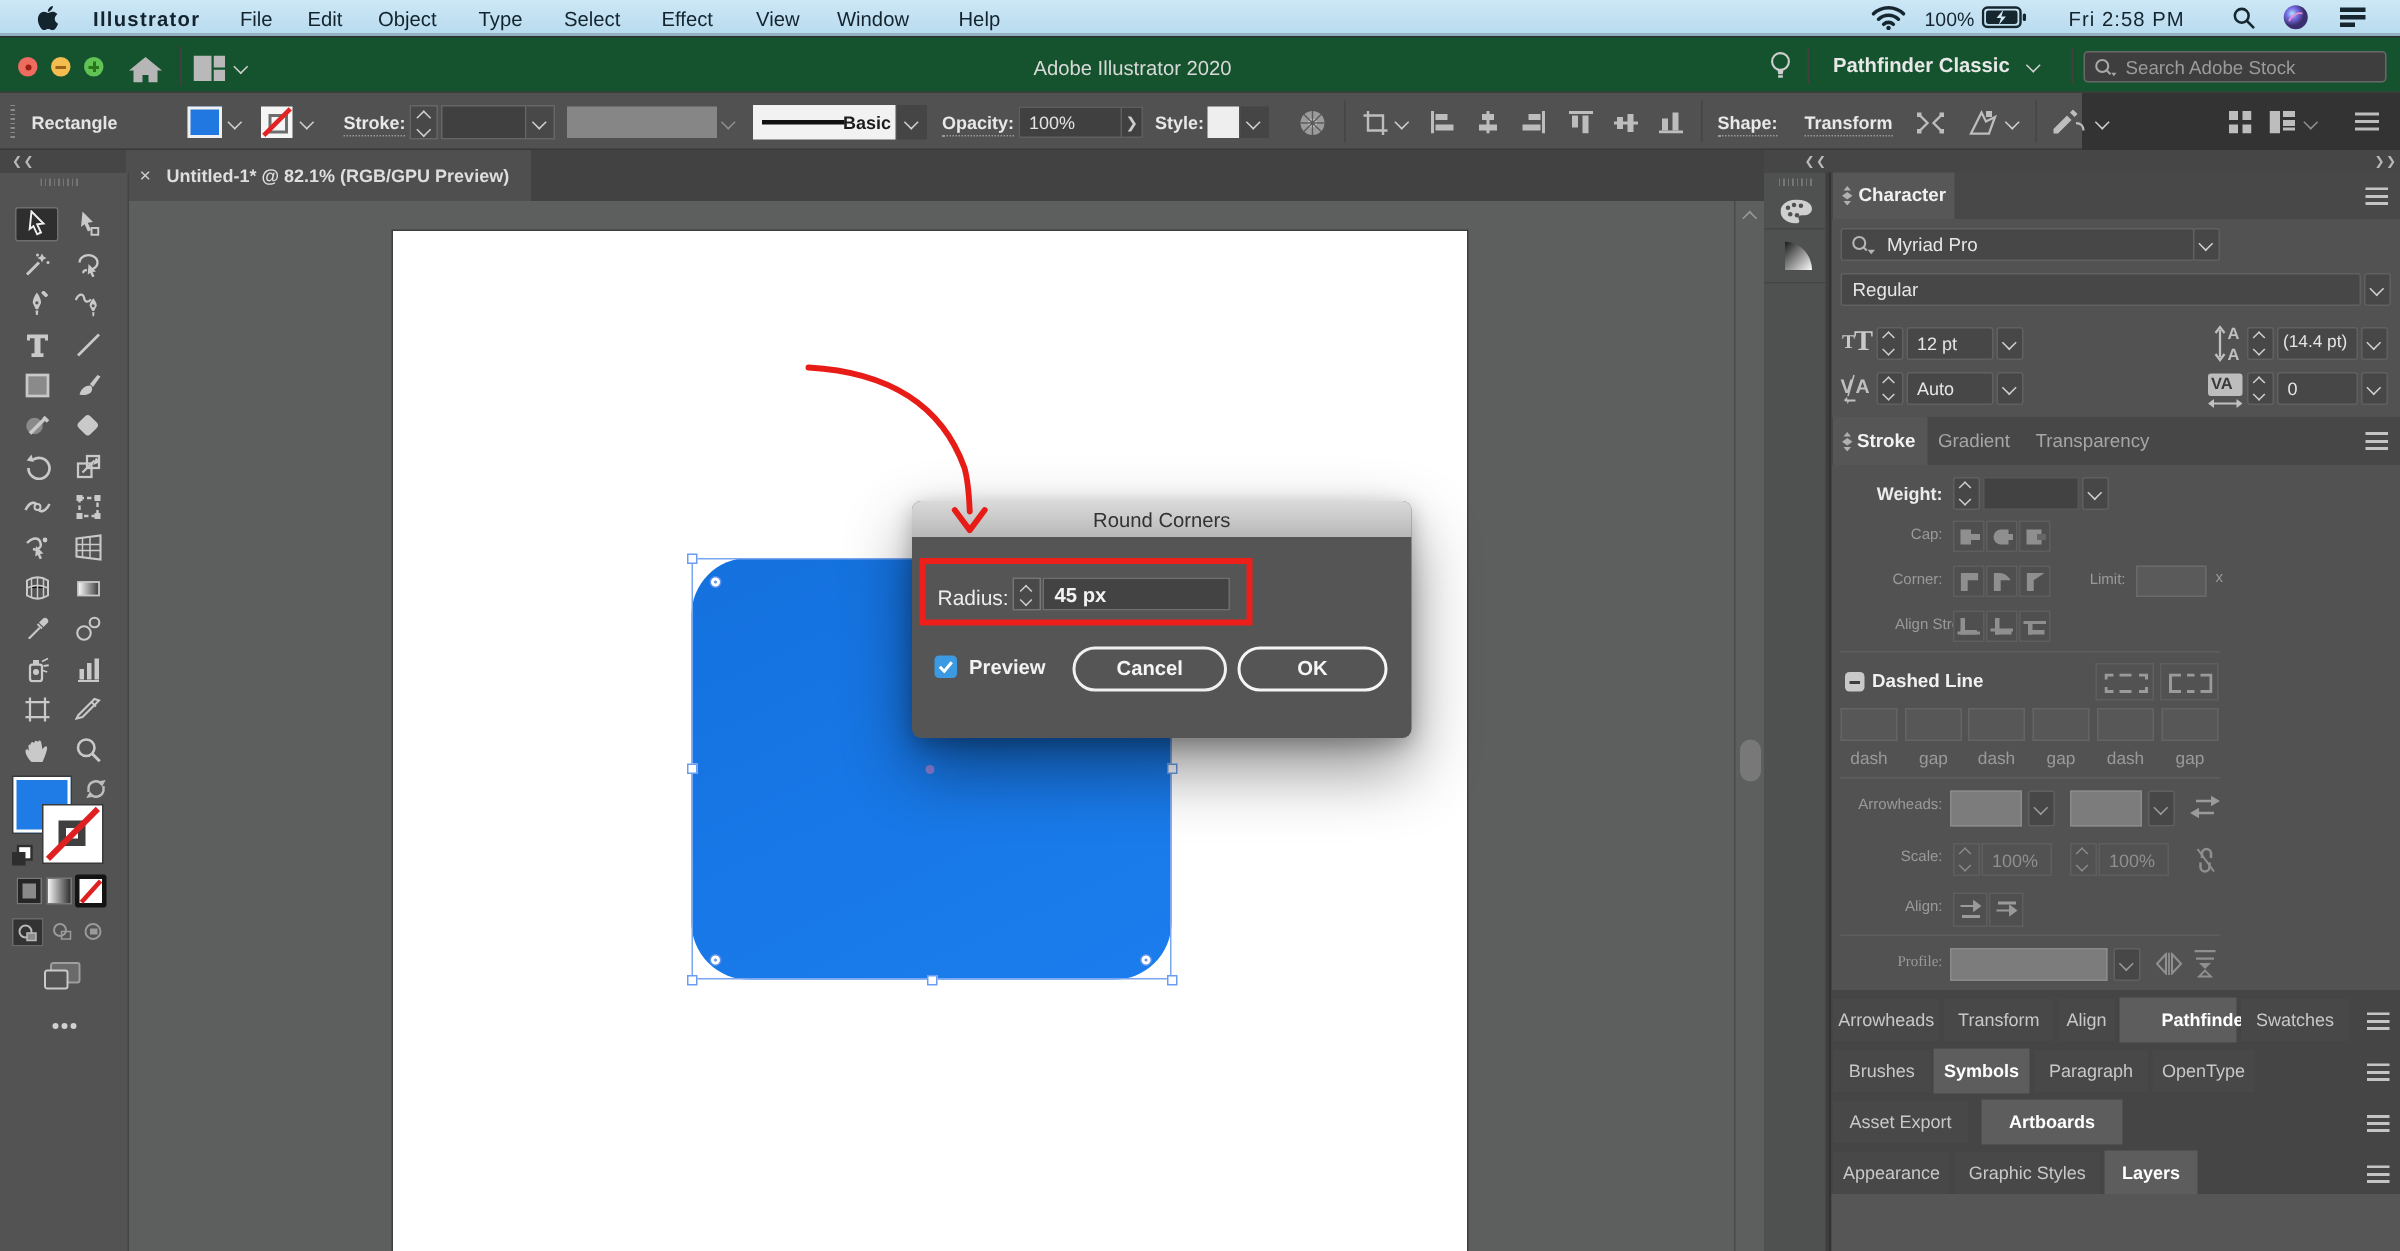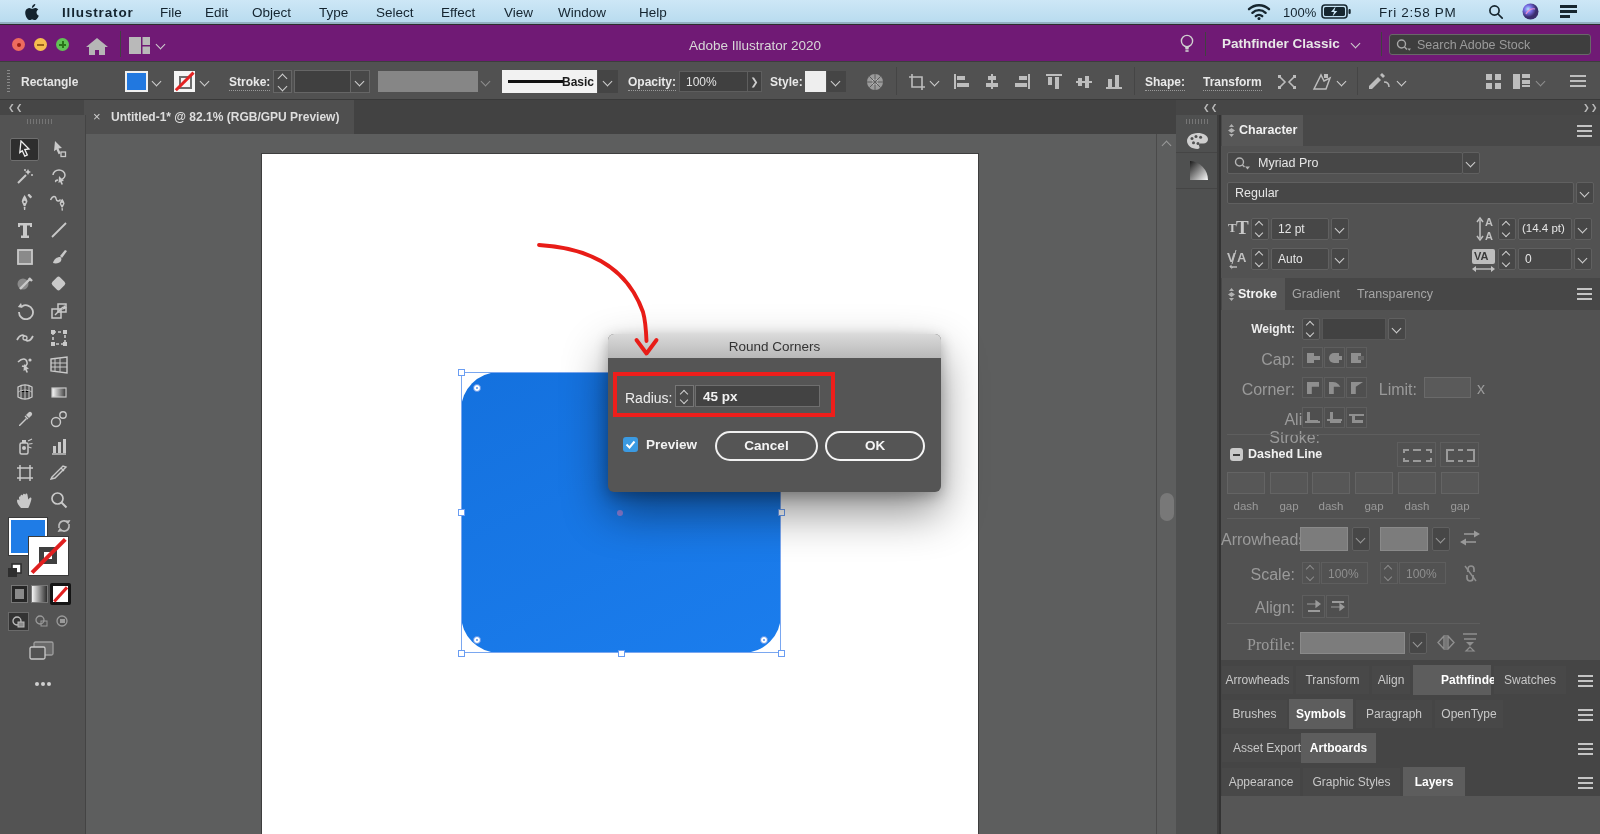--- a/index.html
+++ b/index.html
@@ -1,21 +1,21 @@
 <!DOCTYPE html>
 <html><head>
 <meta charset="utf-8">
 <style>
 html,body{margin:0;padding:0;background:#333;}
 #root{position:relative;width:1600px;height:834px;overflow:hidden;font-family:"Liberation Sans",sans-serif;-webkit-font-smoothing:antialiased;}
 .abs{position:absolute;}
 .chvd{position:absolute;width:6px;height:6px;border-right:1.6px solid #cfcfcf;border-bottom:1.6px solid #cfcfcf;transform:rotate(45deg);}
 .chvu{position:absolute;width:6px;height:6px;border-right:1.6px solid #cfcfcf;border-bottom:1.6px solid #cfcfcf;transform:rotate(-135deg);}
 .box{position:absolute;background:#474747;border:1px solid #606060;box-sizing:border-box;border-radius:2px;}
-.lbl{position:absolute;color:#9a9a9a;font-size:16px;}
+.lbl{position:absolute;color:#9a9a9a;font-size:10px;}
 .wlbl{position:absolute;color:#e6e6e6;font-size:12px;}
 .ham{position:absolute;width:15px;height:12px;background-image:repeating-linear-gradient(#c4c4c4 0 2px,transparent 2px 5px);}
 .tabi{position:absolute;height:28px;background:#484848;color:#c8c8c8;font-size:12px;text-align:center;box-sizing:border-box;padding-top:7px;}
 .taba{position:absolute;height:30px;background:#5d5d5d;color:#fff;font-weight:bold;font-size:12px;text-align:center;box-sizing:border-box;padding-top:8px;}
 .seg{position:absolute;background:#4f4f4f;border:1px solid #5e5e5e;box-sizing:border-box;}
 </style>
 </head>
 <body>
 <div id="root">
 
@@ -63,21 +63,21 @@
         <circle cx="8.5" cy="8.5" r="8" fill="url(#siri)"></circle>
         <path d="M4 11c2-4 6-6 9-5" stroke="#e98fd0" stroke-width="1.2" fill="none"></path>
       </svg>
     <div class="abs" style="left:1560px;top:5px;width:17px;height:3px;background:#16262f"></div>
     <div class="abs" style="left:1560px;top:10px;width:17px;height:3px;background:#16262f"></div>
     <div class="abs" style="left:1560px;top:15px;width:10px;height:3px;background:#16262f"></div>
   </div>
   <div class="abs" style="left:0;top:22px;width:1600px;height:1.5px;background:#93afc2;"></div>
     <div class="abs" style="left:0;top:23.5px;width:1600px;height:1.5px;background:#2d2d2d;"></div>
 
-  <div class="abs" id="titlebar" style="left:0;top:25px;width:1600px;height:37px;background:#701a75;border-bottom:1px solid #3d3d3d;box-sizing:border-box;">
+  <div class="abs" id="titlebar" style="left:0;top:25px;width:1600px;height:37px;background:#14532d;border-bottom:1px solid #3d3d3d;box-sizing:border-box;">
     <div class="abs" style="left:12px;top:13px;width:13px;height:13px;border-radius:50%;background:#ed6b5f;"></div>
     <div class="abs" style="left:16.5px;top:17.5px;width:4px;height:4px;border-radius:50%;background:#9c1d12;"></div>
     <div class="abs" style="left:34px;top:13px;width:13px;height:13px;border-radius:50%;background:#f5bd4f;"></div>
     <div class="abs" style="left:37px;top:18.5px;width:7px;height:2px;background:#99631a;"></div>
     <div class="abs" style="left:56px;top:13px;width:13px;height:13px;border-radius:50%;background:#61c354;"></div>
     <div class="abs" style="left:59px;top:18.5px;width:7px;height:2px;background:#2a7419;"></div>
     <div class="abs" style="left:61.5px;top:16px;width:2px;height:7px;background:#2a7419;"></div>
     <svg class="abs" style="left:86px;top:13px" width="22" height="17" viewBox="0 0 22 17">
         <path d="M11 0 0 9h3v8h6v-5h4v5h6V9h3z" fill="#b6b6b6"></path>
       </svg>
@@ -101,21 +101,21 @@
     <div class="abs" style="left:1389px;top:9px;width:202px;height:21px;background:#3e3e3e;border:1px solid #686868;border-radius:3px;box-sizing:border-box;">
       <svg class="abs" style="left:6px;top:4px" width="16" height="13" viewBox="0 0 16 13">
           <circle cx="5.5" cy="5" r="4" fill="none" stroke="#a8a8a8" stroke-width="1.4"></circle>
           <line x1="8.5" y1="8" x2="11" y2="10.5" stroke="#a8a8a8" stroke-width="1.4"></line>
           <path d="M11.5 9.5 15 9.5 13.2 11.8z" fill="#a8a8a8"></path>
         </svg>
       <span class="abs" style="left:27px;top:3px;color:#9b9b9b;font-size:12.5px;">Search Adobe Stock</span>
     </div>
   </div>
 
-  <div class="abs" id="optbar" style="left:0;top:62px;width:1600px;height:38px;background:#515151;border-bottom:1px solid #393939;box-sizing:border-box;padding-left:32px;">
+  <div class="abs" id="optbar" style="left:0;top:62px;width:1388px;height:38px;background:#515151;border-bottom:1px solid #393939;box-sizing:border-box;padding-left:32px;">
     <div class="abs" style="left:7px;top:8px;width:3px;height:22px;background-image:repeating-linear-gradient(#8a8a8a 0 1px,transparent 1px 3px);"></div>
     <span class="abs" style="left:21px;top:13px;color:#e4e4e4;font-size:12px;font-weight:bold;">Rectangle</span>
 
     <div class="abs" style="left:125px;top:9px;width:23px;height:21px;background:#2178e0;border:2px solid #f0f0f0;box-sizing:border-box;"></div>
     <div class="chvd" style="left:153px;top:16px;"></div>
 
     <div class="abs" style="left:174px;top:9px;width:21px;height:21px;background:#f5f5f5;box-sizing:border-box;">
       <div class="abs" style="left:5px;top:5px;width:9px;height:9px;border:2px solid #6d6d6d;"></div>
       <div class="abs" style="left:-2px;top:9px;width:25px;height:2.5px;background:#e32222;transform:rotate(-45deg);"></div>
     </div>
@@ -737,21 +737,21 @@
     <div class="tabi" style="left:151px;top:551px;width:38px;">Align</div>
     <div class="taba" style="left:192px;top:550px;width:78px;padding-left:28px;">Pathfinder</div>
     <div class="tabi" style="left:273px;top:551px;width:72px;">Swatches</div>
     <div class="ham" style="left:357px;top:560px;"></div>
     <div class="tabi" style="left:1px;top:585px;width:65px;">Brushes</div>
     <div class="taba" style="left:68px;top:584px;width:64px;">Symbols</div>
     <div class="tabi" style="left:135px;top:585px;width:76px;">Paragraph</div>
     <div class="tabi" style="left:214px;top:585px;width:68px;">OpenType</div>
     <div class="ham" style="left:357px;top:594px;"></div>
     <div class="tabi" style="left:1px;top:619px;width:90px;">Asset Export</div>
-    <div class="taba" style="left:80px;top:618px;width:75px;">Artboards</div>
+    <div class="taba" style="left:100px;top:618px;width:94px;">Artboards</div>
     <div class="ham" style="left:357px;top:628px;"></div>
     <div class="tabi" style="left:1px;top:653px;width:78px;">Appearance</div>
     <div class="tabi" style="left:82px;top:653px;width:97px;">Graphic Styles</div>
     <div class="taba" style="left:182px;top:652px;width:62px;">Layers</div>
     <div class="ham" style="left:357px;top:662px;"></div>
     <div class="abs" style="left:0;top:681px;width:379px;height:38px;background:#565656;"></div>
   </div>
 </div>
 
 </body></html>

